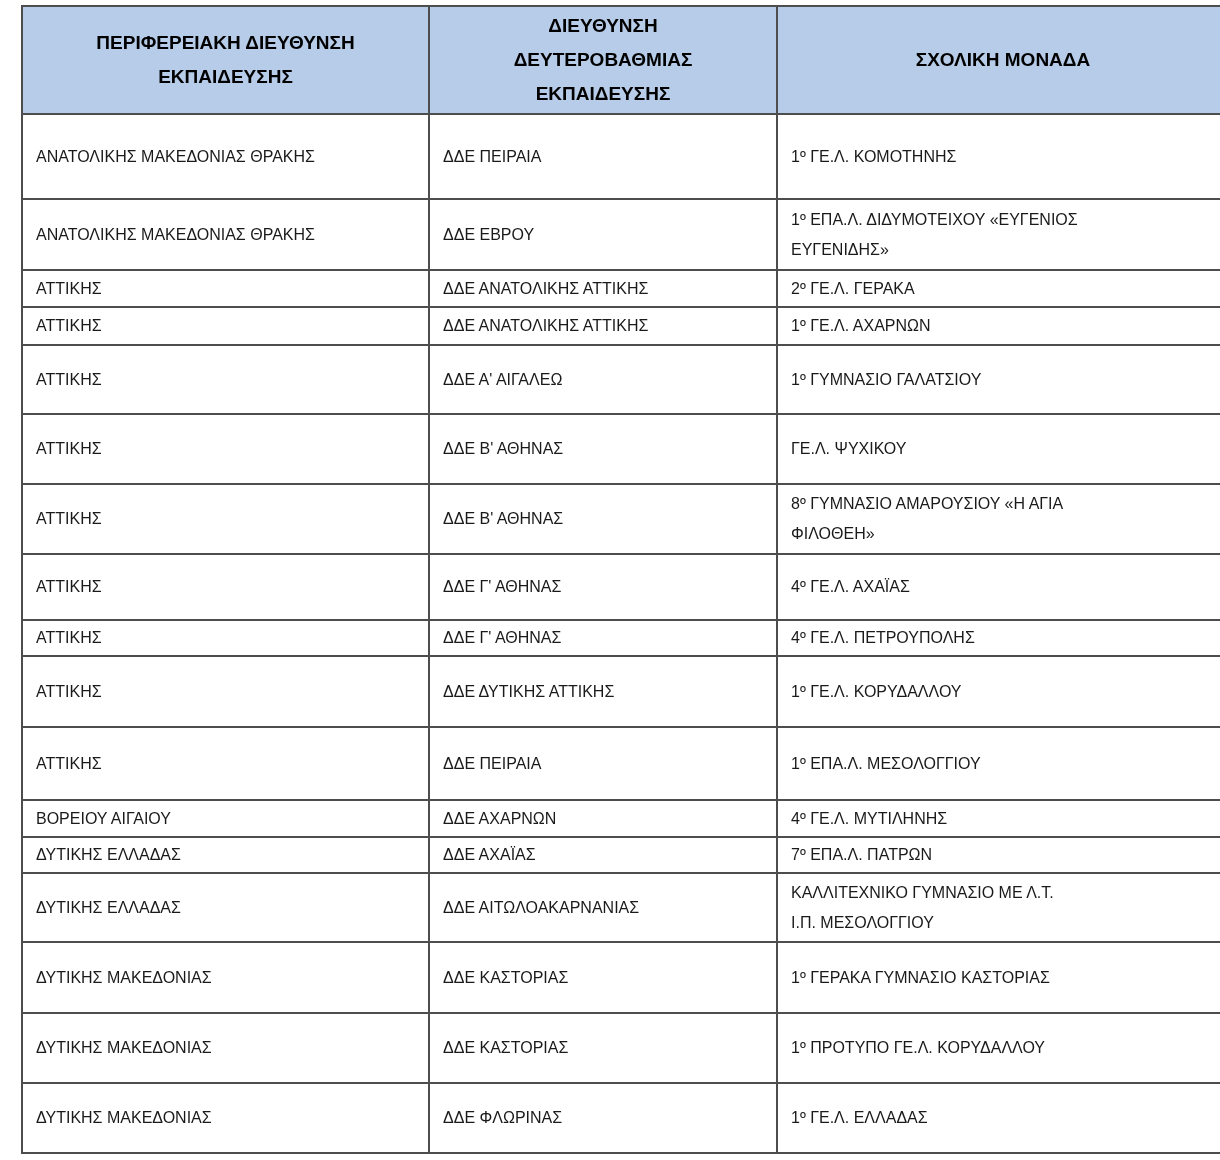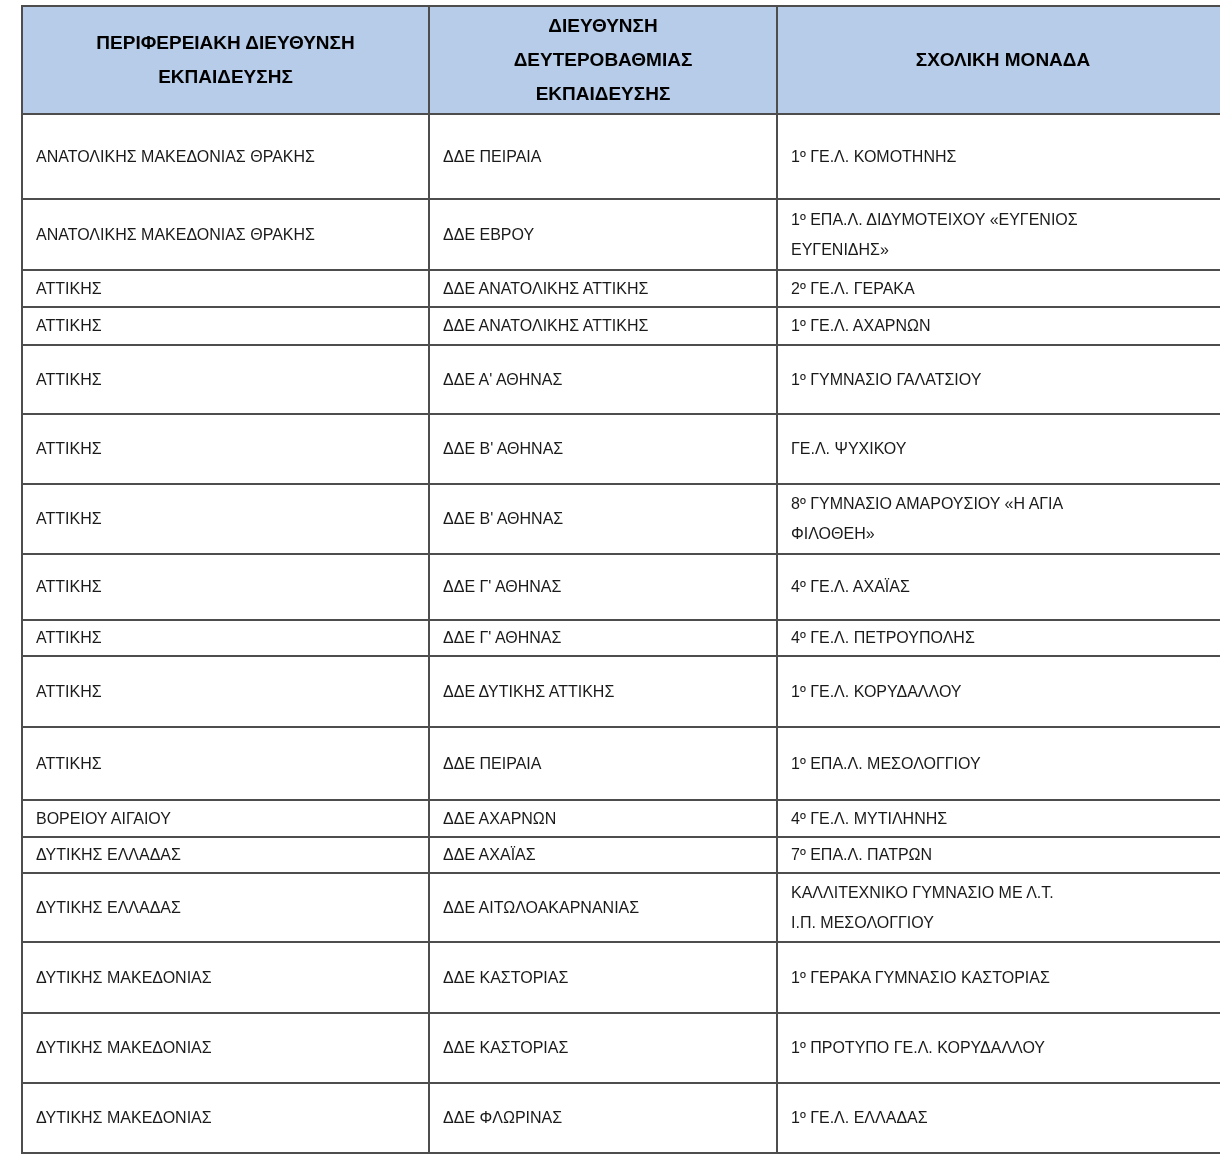--- a/index.html
+++ b/index.html
@@ -83,21 +83,21 @@
         <td>ΔΔΕ ΑΝΑΤΟΛΙΚΗΣ ΑΤΤΙΚΗΣ</td>
         <td>2º ΓΕ.Λ. ΓΕΡΑΚΑ</td>
       </tr>
       <tr style="height: 38px;">
         <td>ΑΤΤΙΚΗΣ</td>
         <td>ΔΔΕ ΑΝΑΤΟΛΙΚΗΣ ΑΤΤΙΚΗΣ</td>
         <td>1º ΓΕ.Λ. ΑΧΑΡΝΩΝ</td>
       </tr>
       <tr style="height: 69px;">
         <td>ΑΤΤΙΚΗΣ</td>
-        <td>ΔΔΕ Α' ΑΘΗΝΑΣ</td>
+        <td>ΔΔΕ Α' ΑΙΓΑΛΕΩ</td>
         <td>1º ΓΥΜΝΑΣΙΟ ΓΑΛΑΤΣΙΟΥ</td>
       </tr>
       <tr style="height: 70px;">
         <td>ΑΤΤΙΚΗΣ</td>
         <td>ΔΔΕ Β' ΑΘΗΝΑΣ</td>
         <td>ΓΕ.Λ. ΨΥΧΙΚΟΥ</td>
       </tr>
       <tr style="height: 70px;">
         <td>ΑΤΤΙΚΗΣ</td>
         <td>ΔΔΕ Β' ΑΘΗΝΑΣ</td>

